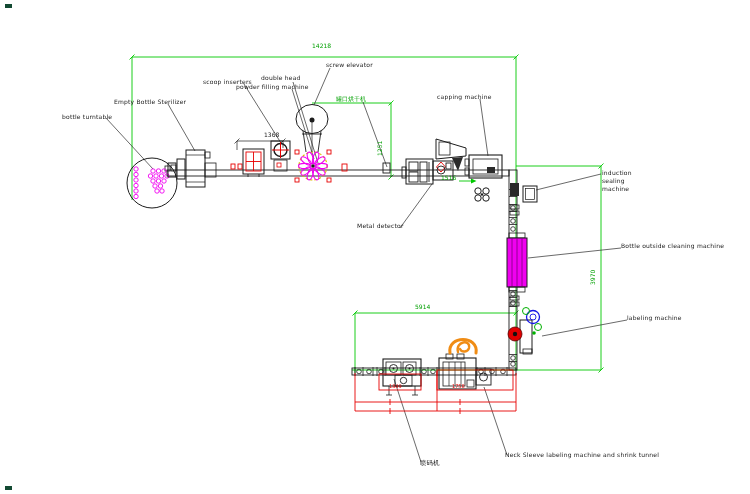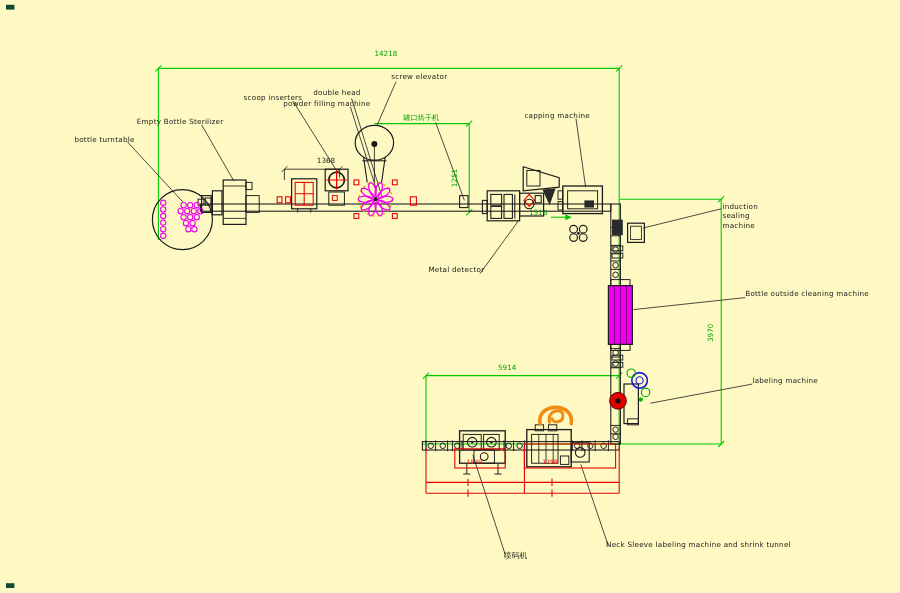--- a/index.html
+++ b/index.html
@@ -1,17 +1,17 @@
 <!DOCTYPE html>
 <html><head>
 <meta charset="utf-8">
 <style>
   html,body{margin:0;padding:0;}
   body{background:#e8e8e8;font-family:"DejaVu Sans",sans-serif;}
-  .canvas{position:relative;width:750px;height:494px;background:#fef9c3;overflow:hidden;}
+  .canvas{position:relative;width:750px;height:494px;background:#ffffff;overflow:hidden;}
   .canvas svg{position:absolute;left:0;top:0;}
   .lbl{position:absolute;font-size:6px;line-height:7px;color:#1a1a1a;white-space:nowrap;letter-spacing:.2px;}
   .lbl-cn{position:absolute;font-size:6.5px;line-height:7px;color:#1a1a1a;white-space:nowrap;}
   .dim-g{position:absolute;font-size:6px;line-height:6px;color:#00a000;white-space:nowrap;}
   .dim-k{position:absolute;font-size:6px;line-height:6px;color:#1a1a1a;white-space:nowrap;}
   .dim-r{position:absolute;font-size:5px;line-height:5px;color:#e60000;white-space:nowrap;}
   .rot{transform:rotate(-90deg);transform-origin:0 0;}
   .cn-green{color:#00a000;font-size:6px;}
 </style>
 </head>

